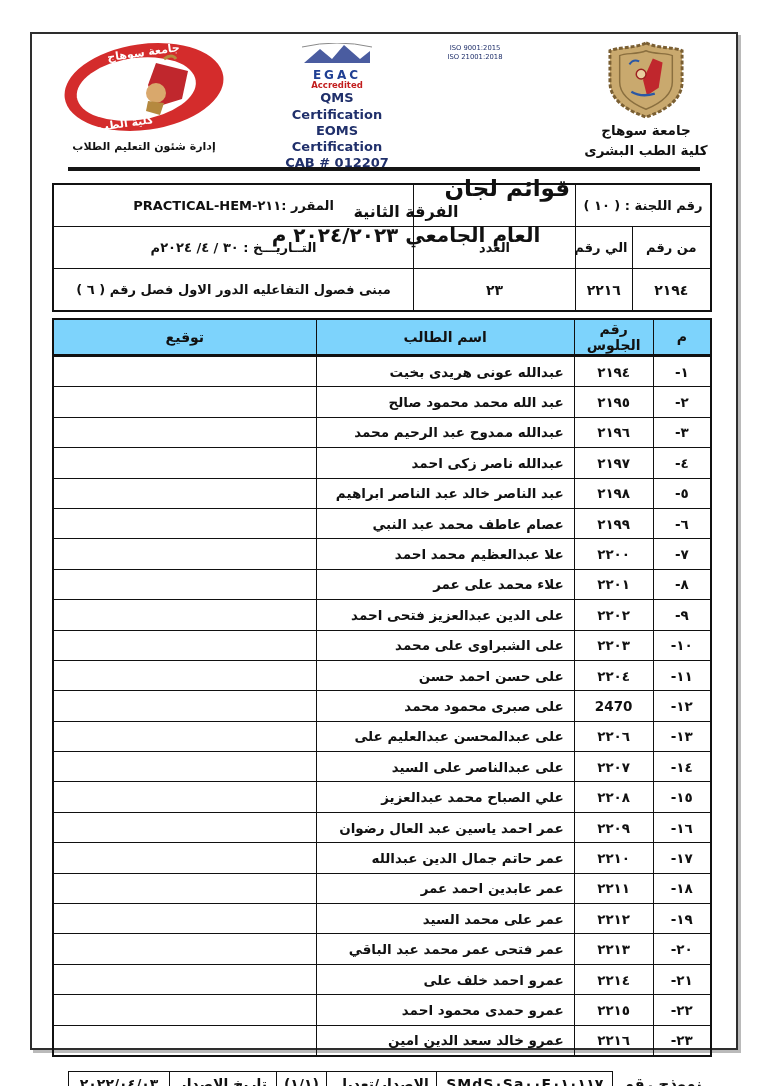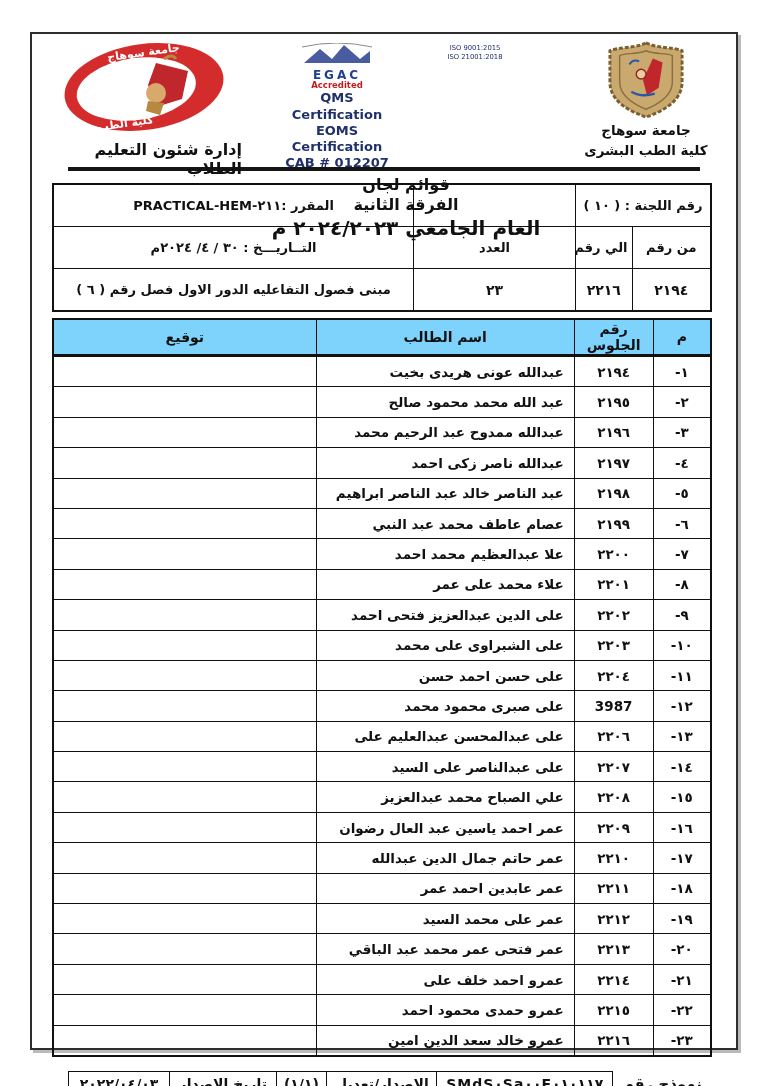--- a/index.html
+++ b/index.html
@@ -31,26 +31,26 @@
   .uni-name{font-weight:bold; font-size:13.5px; line-height:1.45; margin-top:2px;}
   .center-block{flex:1; text-align:center;}
   .logos-row{direction:ltr; display:flex; justify-content:center; align-items:flex-start; gap:34px; margin-top:2px;}
   .egac{width:104px; text-align:center;}
   .egac .egac-word{font-size:12px; font-weight:bold; color:#1f3f93; letter-spacing:3px; line-height:1;}
   .egac .egac-accr{font-size:8.5px; font-weight:bold; color:#c21d1d; line-height:1.1;}
   .egac .egac-line{font-size:13px; font-weight:bold; color:#20306b; line-height:1.25;}
   .aja{width:104px; text-align:center;}
   .aja-box{border:1.5px solid #7a7a7a; background:#fdfdfd; padding:1px 2px; display:block;}
   .aja-iso{font-size:6.8px; font-weight:normal; color:#20306b; line-height:1.25; margin-top:1px;}
-  .doc-title1{font-size:16px; font-weight:bold; margin-top:3px;}
+  .doc-title1{font-size:23px; font-weight:bold; margin-top:3px;text-align:right;}
   .doc-title2{font-size:16px; font-weight:bold; margin-top:1px;}
   .doc-title3{font-size:20px; font-weight:bold; margin-top:2px;}
   .dept-block{width:196px; text-align:center;}
   .dept-block svg{display:block; margin:0 auto;}
-  .dept-name{font-weight:bold; font-size:16px; margin-top:7px;text-align:right;}
+  .dept-name{font-weight:bold; font-size:11px; margin-top:7px;}
   .header-rule{border:0; border-top:4px solid #151515; margin:4px 36px 0 36px;}
 
   
   table{border-collapse:collapse; table-layout:fixed;}
   .info-table{
     width:660px; margin:12px 24px 0 24px;
     border:2.5px solid #111;
   }
   .info-table td{
     border:1.3px solid #111;
@@ -290,21 +290,21 @@
       <td class="c-sign"></td>
     </tr>
         <tr>
       <td class="c-m" dir="ltr">-١١</td>
       <td class="c-seat">٢٢٠٤</td>
       <td class="c-name">على حسن احمد حسن</td>
       <td class="c-sign"></td>
     </tr>
         <tr>
       <td class="c-m" dir="ltr">-١٢</td>
-      <td class="c-seat">3987</td>
+      <td class="c-seat">2470</td>
       <td class="c-name">على صبرى محمود محمد</td>
       <td class="c-sign"></td>
     </tr>
         <tr>
       <td class="c-m" dir="ltr">-١٣</td>
       <td class="c-seat">٢٢٠٦</td>
       <td class="c-name">على عبدالمحسن عبدالعليم على</td>
       <td class="c-sign"></td>
     </tr>
         <tr>

